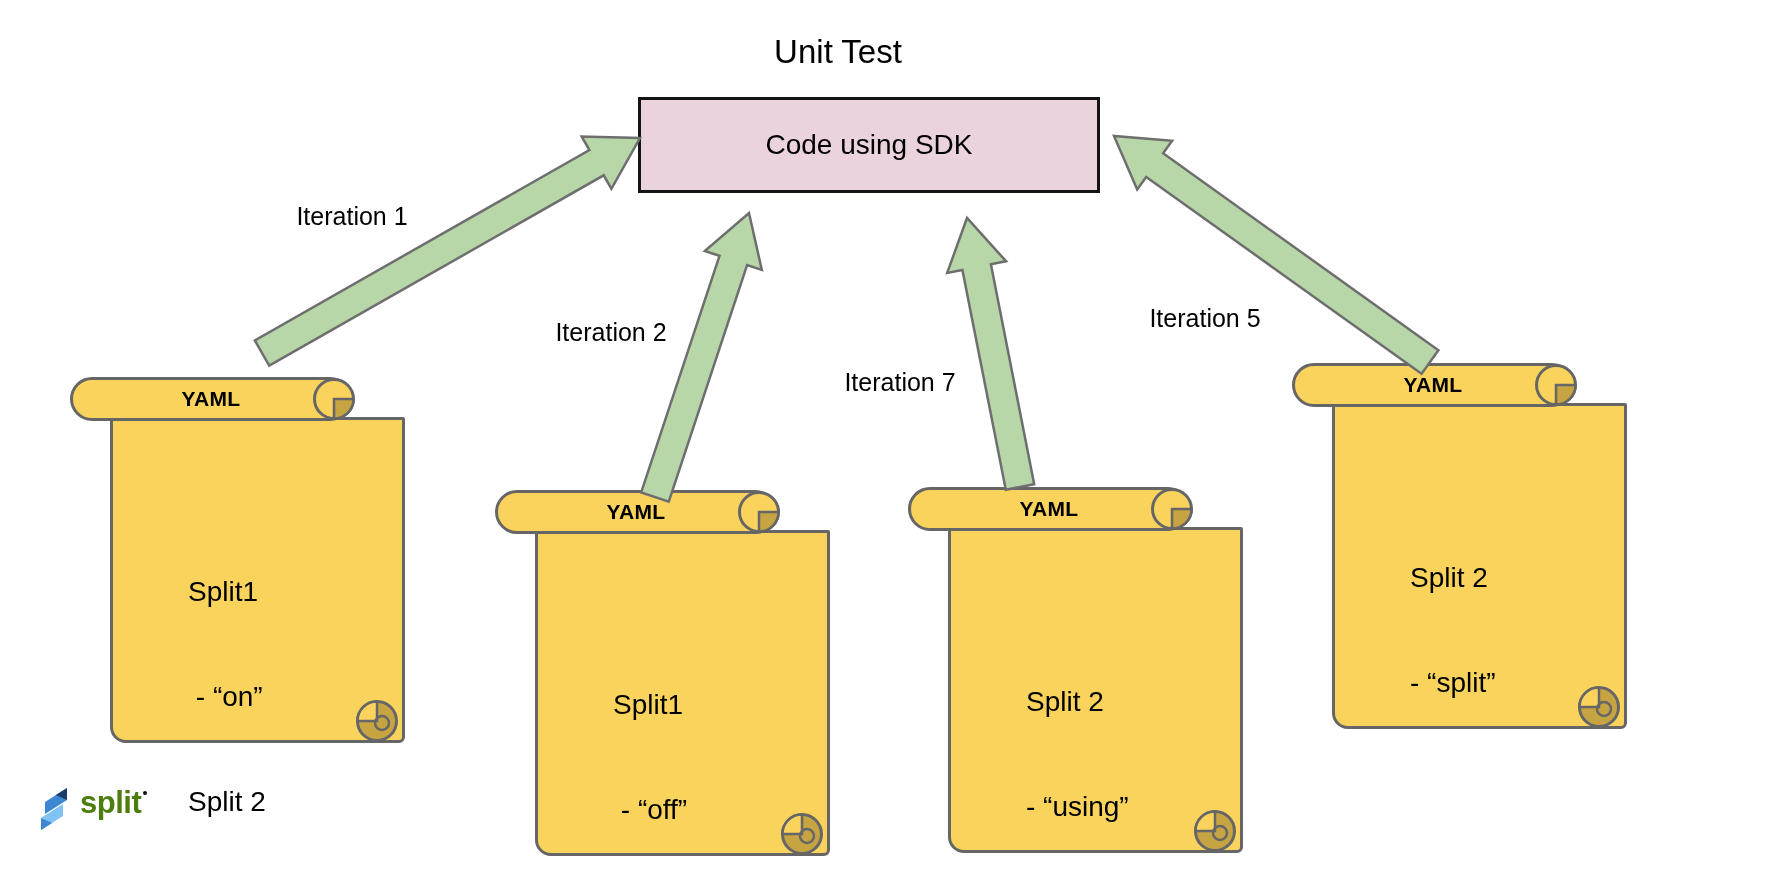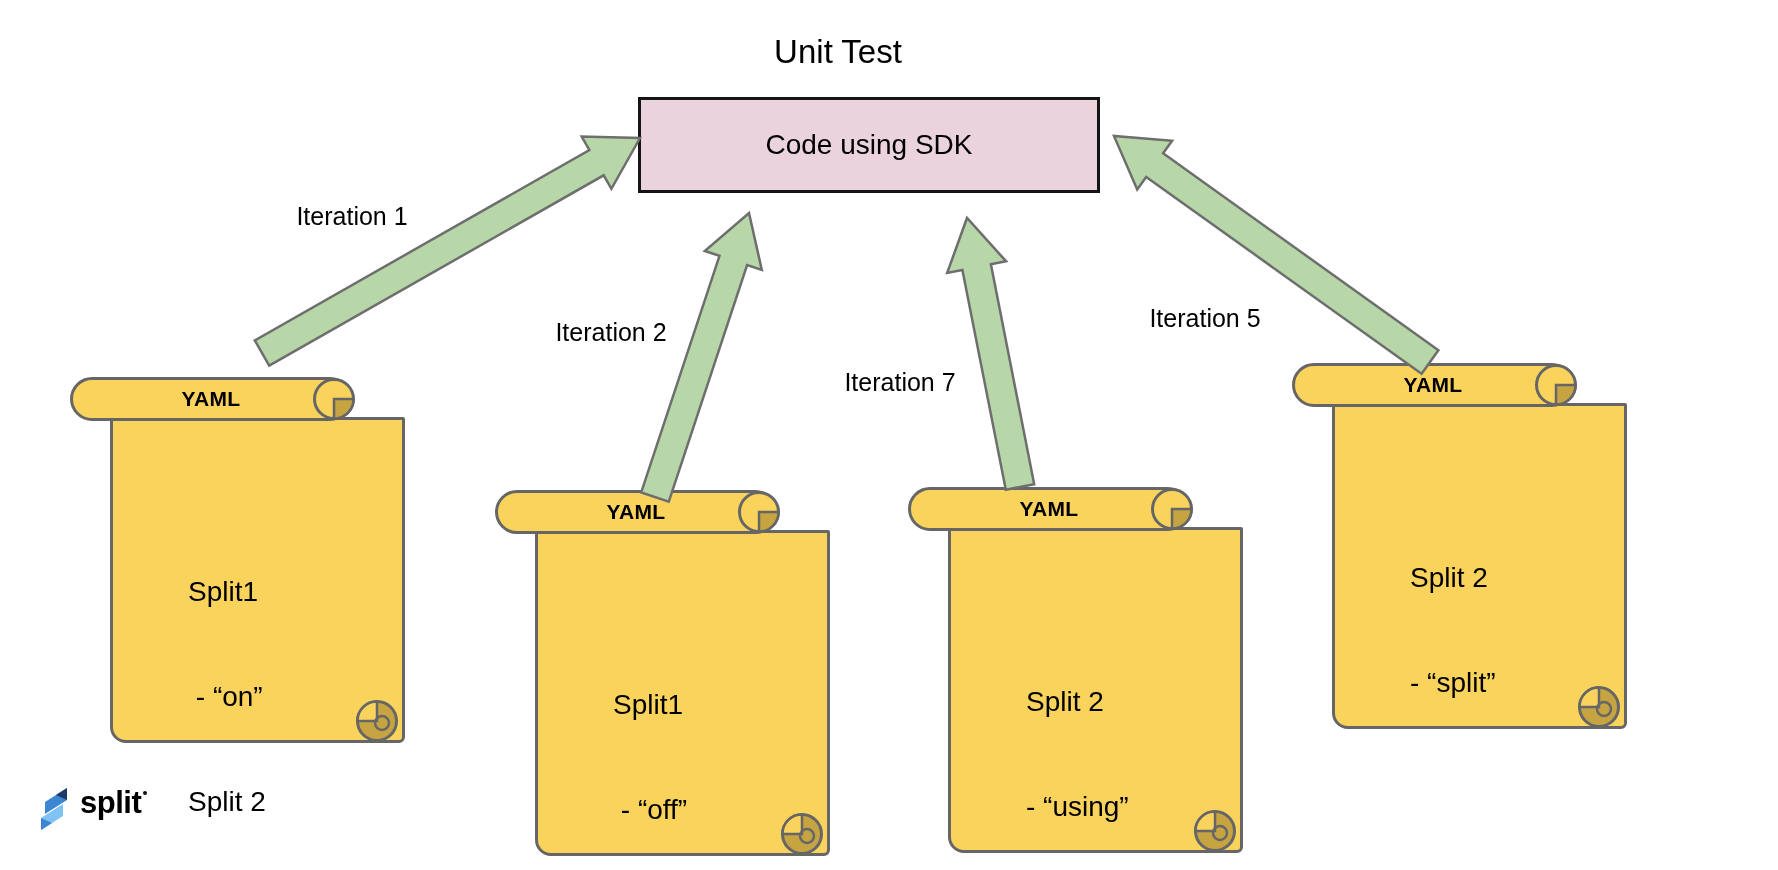--- a/index.html
+++ b/index.html
@@ -83,21 +83,21 @@
     position: absolute;
     left: 34px; top: 784px;
     width: 130px; height: 54px;
   }
   .logo .logo-text {
     position: absolute;
     left: 46px; top: 1px;
     font-size: 31px;
     font-weight: bold;
     letter-spacing: -0.5px;
-    color: #000000;
+    color: #4d7c0f;
   }
   .logo .logo-dot {
     position: absolute;
     left: 109px; top: 7px;
     width: 4px; height: 4px;
     border-radius: 50%;
     background: #101010;
   }
 </style>
 </head>

